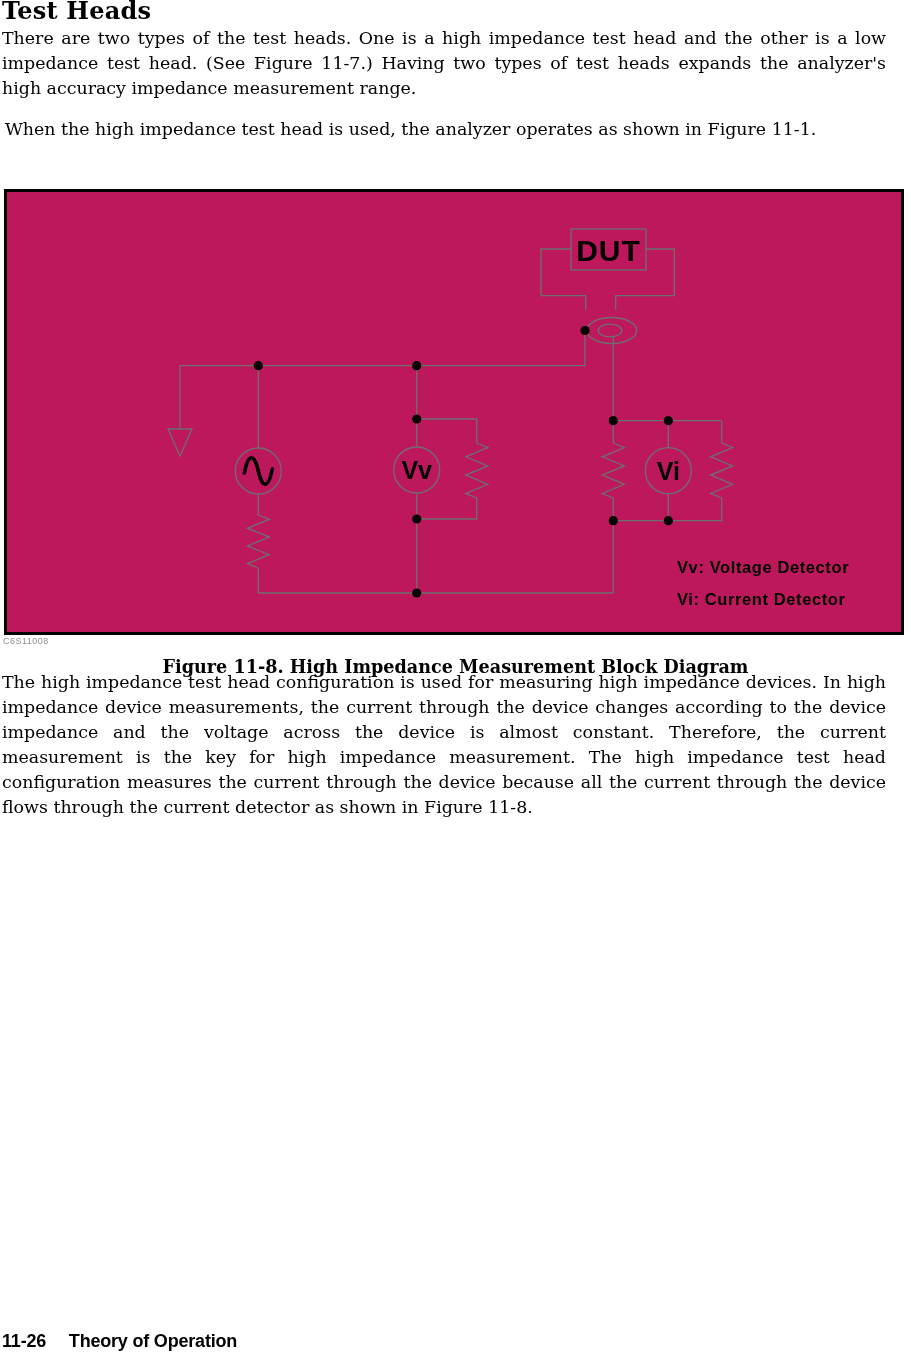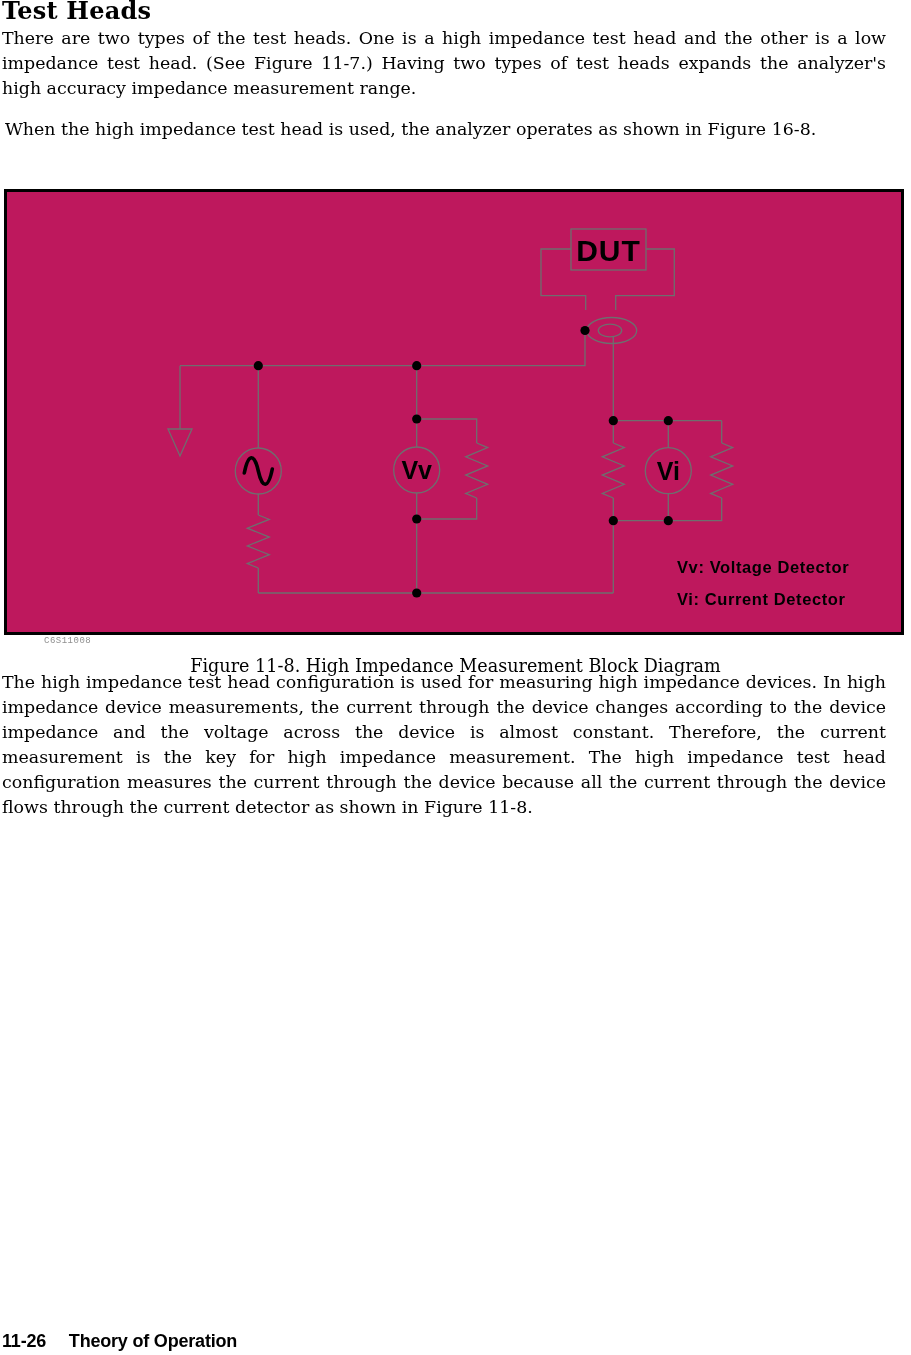--- a/index.html
+++ b/index.html
@@ -29,27 +29,27 @@
   .figure-frame{
     position:absolute;left:4px;top:189px;
     width:900px;height:446px;
     border:3px solid #000;
     box-sizing:border-box;
     background:#be185d;
   }
   .figure-frame svg{display:block;margin-top:-2px;margin-left:-2px;}
   .figure-code{
     position:absolute;left:3px;top:636px;
-    font-family:Liberation Mono, monospace;
-    font-size:9px;color:#8f8f8f;letter-spacing:0.5px;margin-left:41px;
+    font-family:Liberation Sans, sans-serif;
+    font-size:9px;color:#8f8f8f;letter-spacing:0.5px;
   }
   .figure-caption{
     position:absolute;top:656px;left:0;width:911px;
     text-align:center;
-    font-size:17.6px;font-weight:400;
+    font-size:17.6px;font-weight:700;
   }
   .footer{
     position:absolute;top:1331px;left:2px;
     font-family:"Liberation Sans", sans-serif;
     font-weight:700;font-size:18px;
     letter-spacing:-0.2px;
   }
   .footer .page-num{margin-right:18px;}
   
   .wire{stroke:#6e6e6e;stroke-width:1.3;fill:none;}
@@ -62,21 +62,21 @@
   }
 </style>
 </head>
 <body>
 
 <div class="page">
 
   <div class="doc-title">Test Heads</div>
 
   <div class="body-par par-1">There are two types of the test heads. One is a high impedance test head and the other is a low impedance test head. (See Figure 11-7.) Having two types of test heads expands the analyzer's high accuracy impedance measurement range.</div>
-  <div class="body-par par-2">When the high impedance test head is used, the analyzer operates as shown in Figure 16-8.</div>
+  <div class="body-par par-2">When the high impedance test head is used, the analyzer operates as shown in Figure 11-1.</div>
 
   <div class="figure-frame">
     <svg width="897" height="443" viewBox="0 0 897 443" xmlns="http://www.w3.org/2000/svg">
 
       <polyline class="wire" points="566,59 536,59 536,105.7 580.7,105.7 580.7,120"></polyline>
       <polyline class="wire" points="641,59 669.3,59 669.3,105.7 610.7,105.7 610.7,120"></polyline>
 
       <rect class="component" x="566" y="39" width="75" height="41"></rect>
       <text class="svg-label" x="603.5" y="70.5" font-size="30" text-anchor="middle" letter-spacing="1">DUT</text>
 

